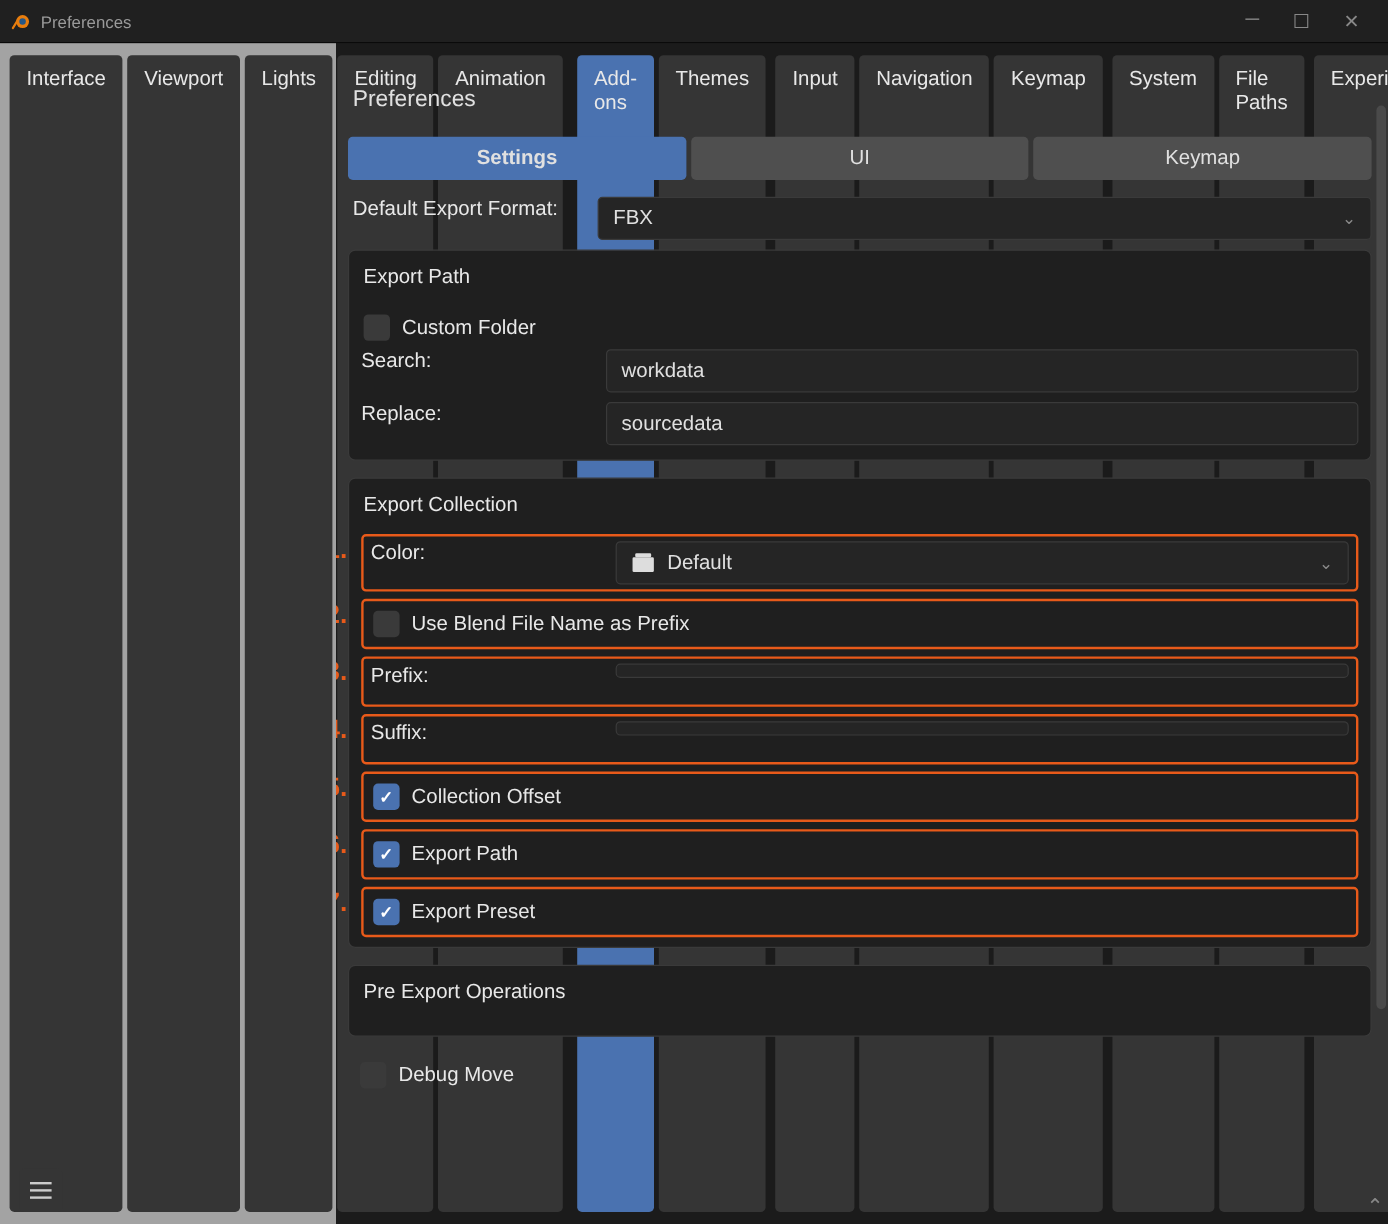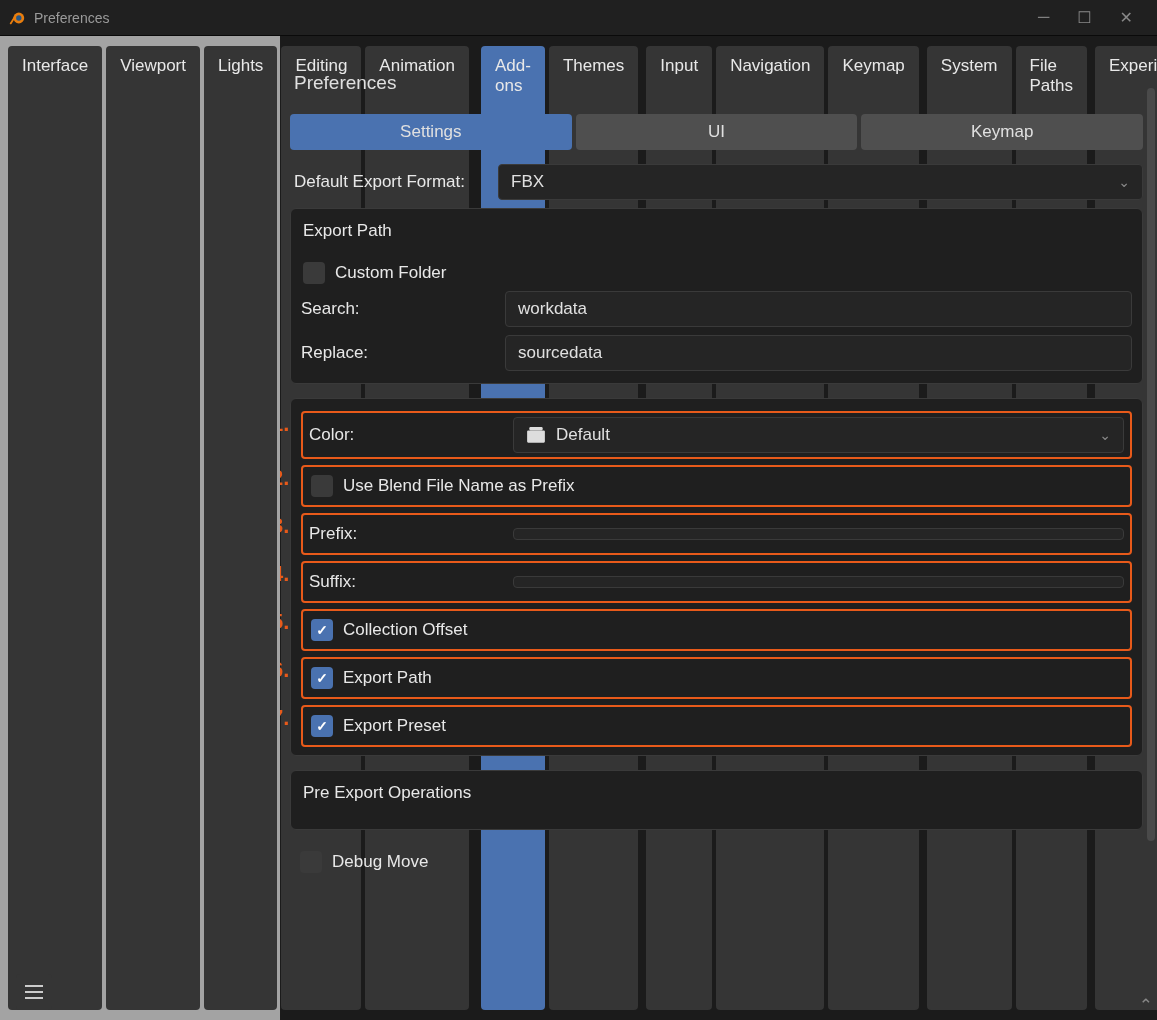--- a/index.html
+++ b/index.html
@@ -115,24 +115,25 @@
       flex: 1;
       background: #4f4f4f;
       padding: 8px 0;
       text-align: center;
       border-radius: 4px;
       cursor: pointer;
       font-size: 17px;
     }
     .tab.active {
       background: #4a72b0;
+      font-weight: bold;
     }
     .row {
       display: flex;
-      align-items: center;
+      align-items: flex-start;
       gap: 8px;
       margin-bottom: 8px;
       min-height: 36px;
     }
     .row-label {
       flex: 0 0 200px;
       text-align: left;
       padding-left: 4px;
       font-size: 17px;
       color: #e8e8e8;
@@ -334,20 +335,21 @@
       </div>
       <div class="row" style="margin-bottom:0">
         <span class="row-label-short">Replace:</span>
         <div class="text-input">
           <span>sourcedata</span>
         </div>
       </div>
     </div>
 
     <div class="panel" style="padding-bottom:6px">
+      <div class="panel-title">Export Collection</div>
 
       <div class="annotated-wrapper">
         <span class="annotation-number">1.</span>
         <div class="annotated">
           <div class="row" style="margin-bottom:0">
             <span class="row-label-short">Color:</span>
             <div class="dropdown">
               <span class="dropdown-with-icon">
                 <span class="color-icon">
                   <svg viewBox="0 0 18 16">

